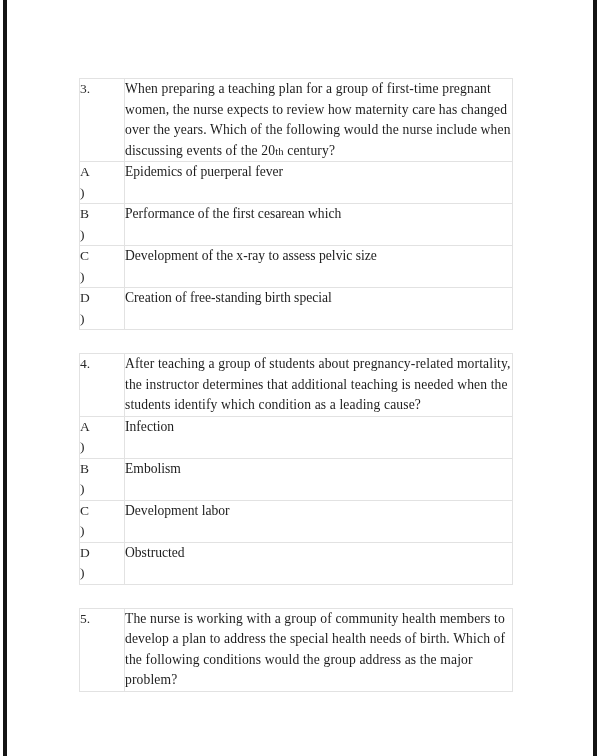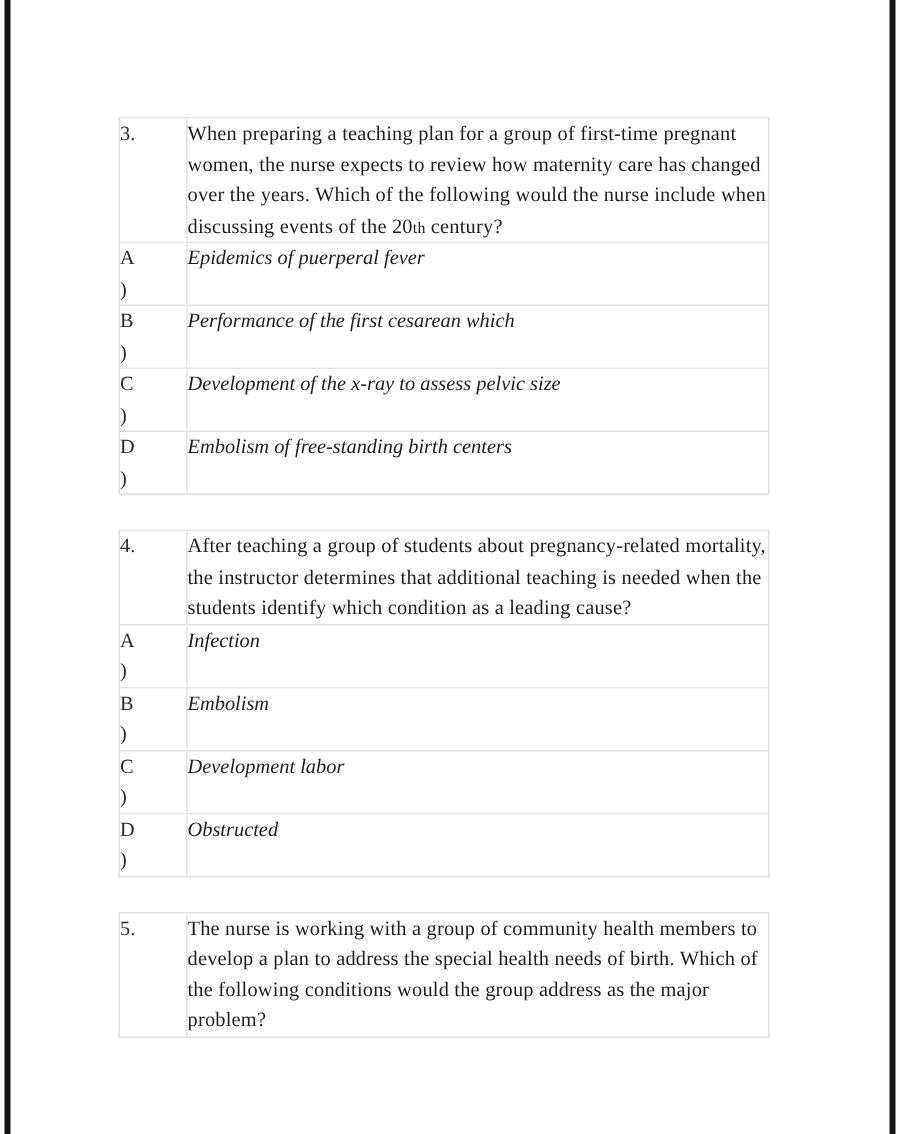--- a/index.html
+++ b/index.html
@@ -80,21 +80,20 @@
     line-height: 20.5px;
     color: #1d1d1d;
   }
 
   .stem-cell .body-text {
     letter-spacing: 0.01em;
   }
 
   .opt-cell {
     padding: 9px 12px 10px 2px;
-    font-style: italic;
   }
 
   sup.ord {
     font-size: 0.78em;
     vertical-align: baseline;
     line-height: 0;
   }
 
   .truncated td {
     border-bottom: 1px solid #e2e2e2;
@@ -146,21 +145,21 @@
           </td>
           <td class="opt-cell">
             <div class="body-text">Development of the x-ray to assess pelvic size</div>
           </td>
         </tr>
         <tr>
           <td class="label-cell">
             <div class="label-text"><span>D</span><span>)</span></div>
           </td>
           <td class="opt-cell">
-            <div class="body-text">Embolism of free-standing birth centers</div>
+            <div class="body-text">Creation of free-standing birth special</div>
           </td>
         </tr>
       </tbody>
     </table>
 
     <table class="qtable">
       <colgroup>
           <col class="col-label">
           <col>
         </colgroup>

